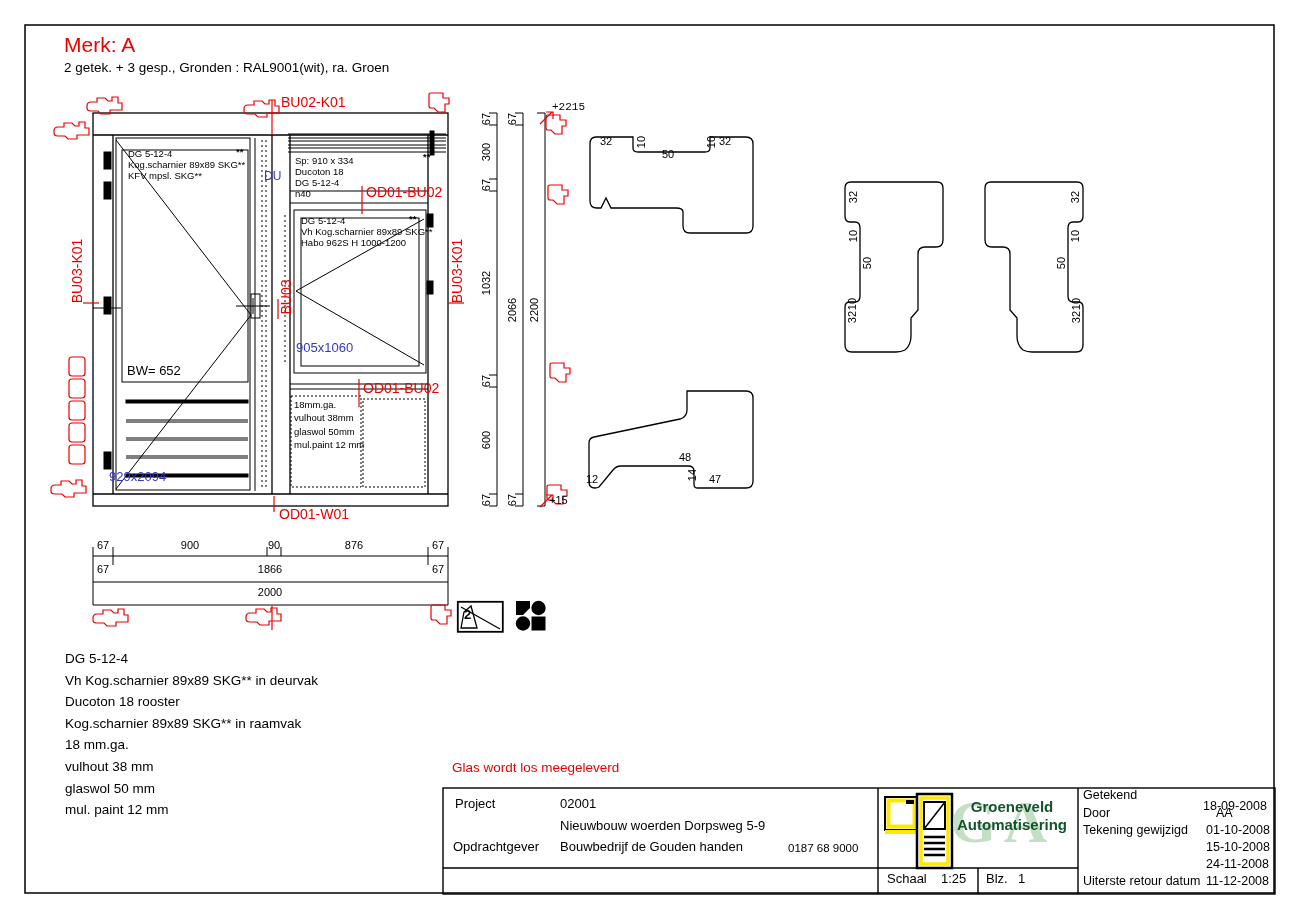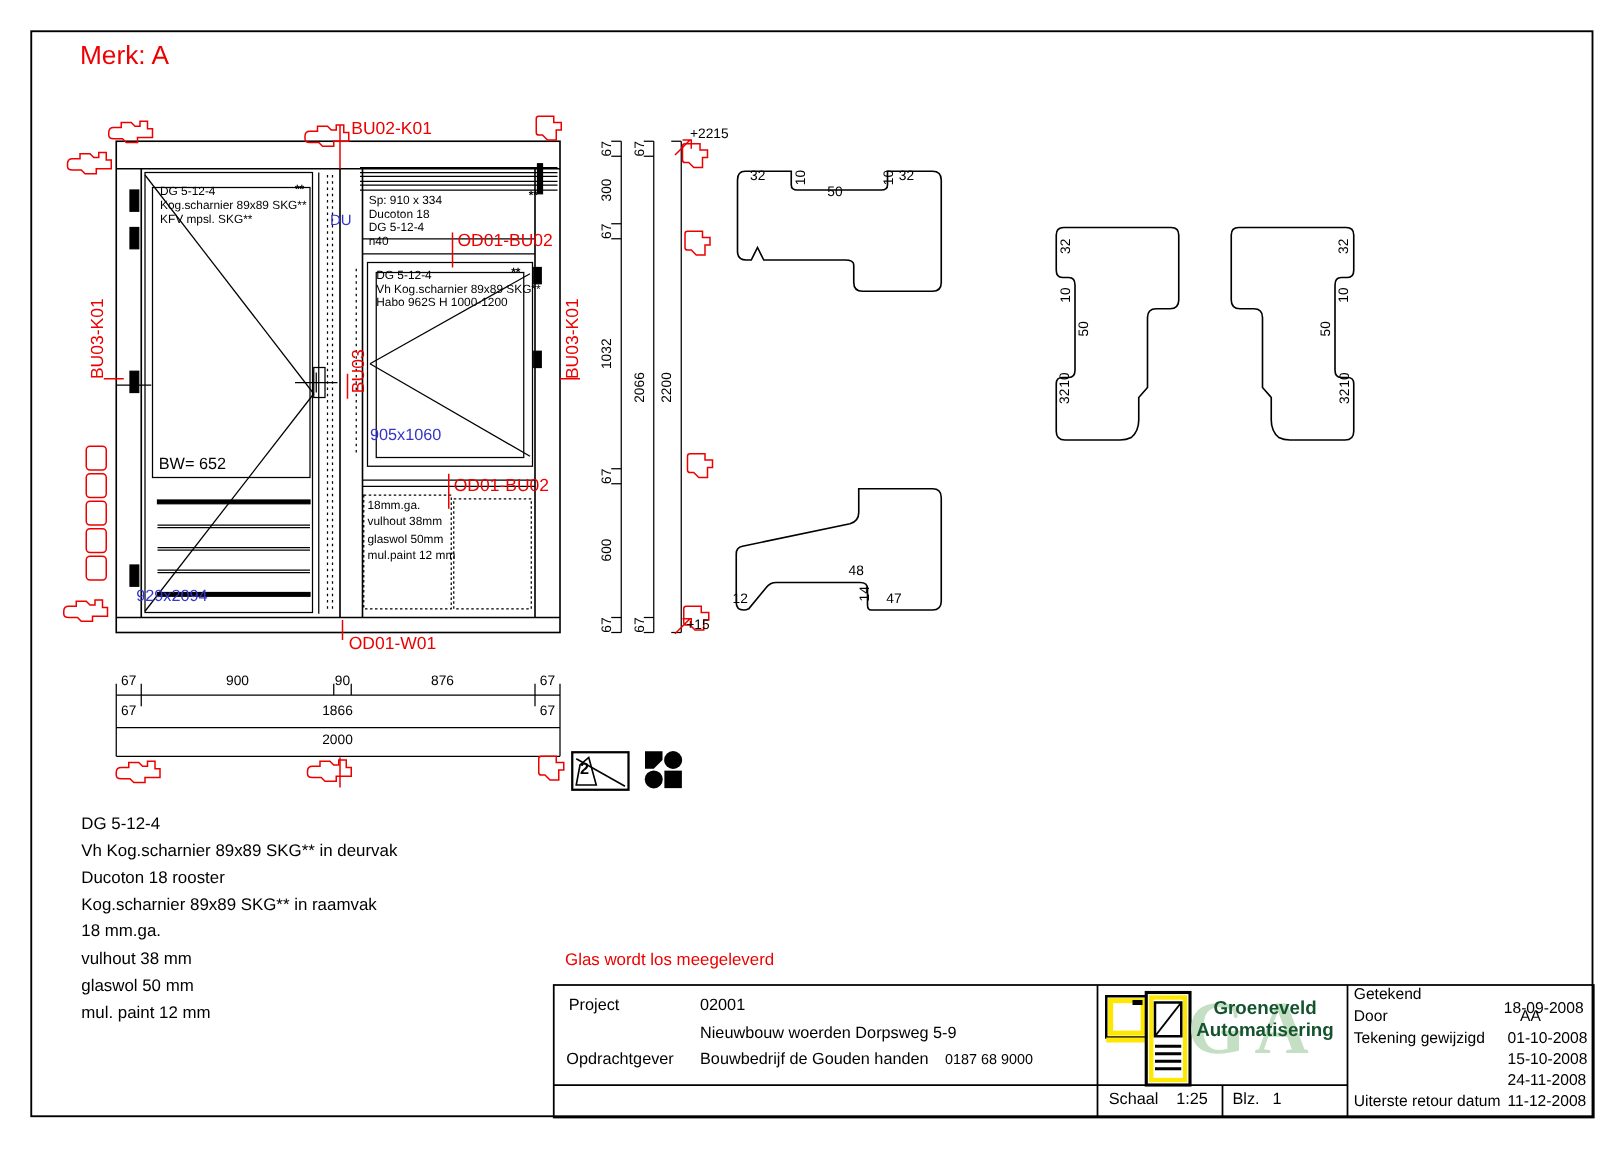--- a/index.html
+++ b/index.html
@@ -212,20 +212,21 @@
 
   <g fill="#000" transform="translate(516,601)">
     <path d="M0,0 H14 V7 L7,14 H0 Z"></path>
     <circle cx="22.5" cy="7" r="7.2"></circle>
     <circle cx="7" cy="22.5" r="7.2"></circle>
     <path d="M15.5,15.5 H29.5 V29.5 H15.5 Z"></path>
   </g>
 </svg>
 
 <div class="t s21 red" style="left:64px;top:33px;">Merk:  A</div>
+<div class="t s135" style="left:64px;top:61px;">2 getek. + 3 gesp., Gronden : RAL9001(wit), ra. Groen</div>
 
 <div class="t s14 red" style="left:281px;top:95px;">BU02-K01</div>
 <div class="t s14 red" style="left:366px;top:185px;">OD01-BU02</div>
 <div class="t s14 red" style="left:363px;top:381px;">OD01-BU02</div>
 <div class="t s14 red" style="left:279px;top:507px;">OD01-W01</div>
 <div class="v s14 red" style="left:77px;top:271px;">BU03-K01</div>
 <div class="v s14 red" style="left:457px;top:271px;">BU03-K01</div>
 <div class="v s14 red" style="left:286px;top:297px;">BU03</div>
 
 <div class="t note" style="left:128px;top:148px;">
@@ -276,21 +277,21 @@
 <div class="v s11" style="left:486px;top:152px;">300</div>
 <div class="v s11" style="left:486px;top:185px;">67</div>
 <div class="v s11" style="left:486px;top:283px;">1032</div>
 <div class="v s11" style="left:486px;top:381px;">67</div>
 <div class="v s11" style="left:486px;top:440px;">600</div>
 <div class="v s11" style="left:486px;top:500px;">67</div>
 <div class="v s11" style="left:512px;top:119px;">67</div>
 <div class="v s11" style="left:512px;top:310px;">2066</div>
 <div class="v s11" style="left:512px;top:500px;">67</div>
 <div class="v s11" style="left:534px;top:310px;">2200</div>
-<div class="t s11" style="left:552px;top:101px;">+2215</div>
+<div class="t s11" style="left:552px;top:101px;font-family:Liberation Mono, monospace;">+2215</div>
 <div class="t s11" style="left:549px;top:494px;">+15</div>
 
 <div class="t s11" style="left:600px;top:135px;">32</div>
 <div class="v s11" style="left:641px;top:142px;">10</div>
 <div class="t s11 c" style="left:668px;top:148px;">50</div>
 <div class="v s11" style="left:711px;top:142px;">10</div>
 <div class="t s11" style="left:719px;top:135px;">32</div>
 
 <div class="v s11" style="left:853px;top:197px;">32</div>
 <div class="v s11" style="left:853px;top:236px;">10</div>
@@ -322,21 +323,21 @@
   <div>mul. paint 12 mm</div>
 </div>
 
 <div class="t s135 red" style="left:452px;top:761px;">Glas wordt los meegeleverd</div>
 
 <div class="t s13" style="left:455px;top:797px;">Project</div>
 <div class="t s13" style="left:560px;top:797px;">02001</div>
 <div class="t s13" style="left:560px;top:819px;">Nieuwbouw woerden Dorpsweg 5-9</div>
 <div class="t s13" style="left:453px;top:840px;">Opdrachtgever</div>
 <div class="t s13" style="left:560px;top:840px;">Bouwbedrijf de Gouden handen</div>
-<div class="t" style="left:756px;top:842px;font-size:11.5px;">0187 68 9000</div>
+<div class="t" style="left:788px;top:842px;font-size:11.5px;">0187 68 9000</div>
 
 <div class="t s13" style="left:887px;top:872px;">Schaal</div>
 <div class="t s13" style="left:941px;top:872px;">1:25</div>
 <div class="t s13" style="left:986px;top:872px;">Blz.</div>
 <div class="t s13" style="left:1018px;top:872px;">1</div>
 
 <div class="t ga" style="left:950px;top:789px;">GA</div>
 <div class="t green c" style="left:1012px;top:799px;">Groeneveld</div>
 <div class="t green c" style="left:1012px;top:817px;">Automatisering</div>
 

